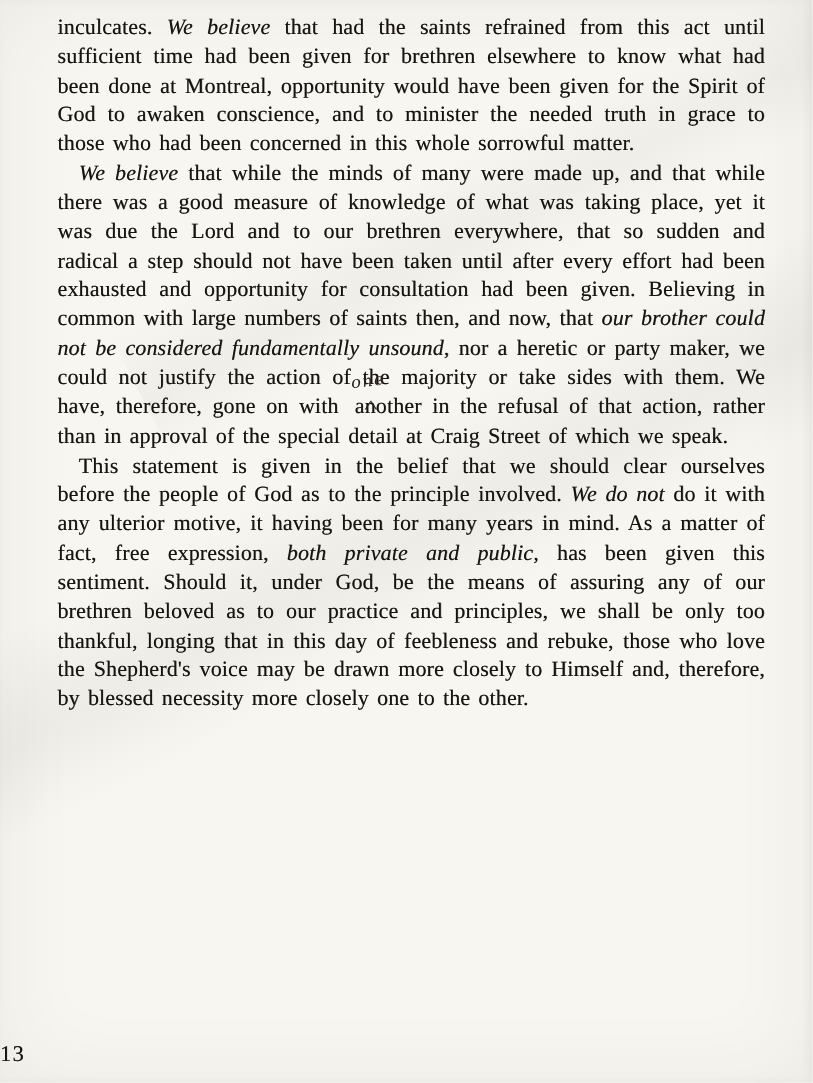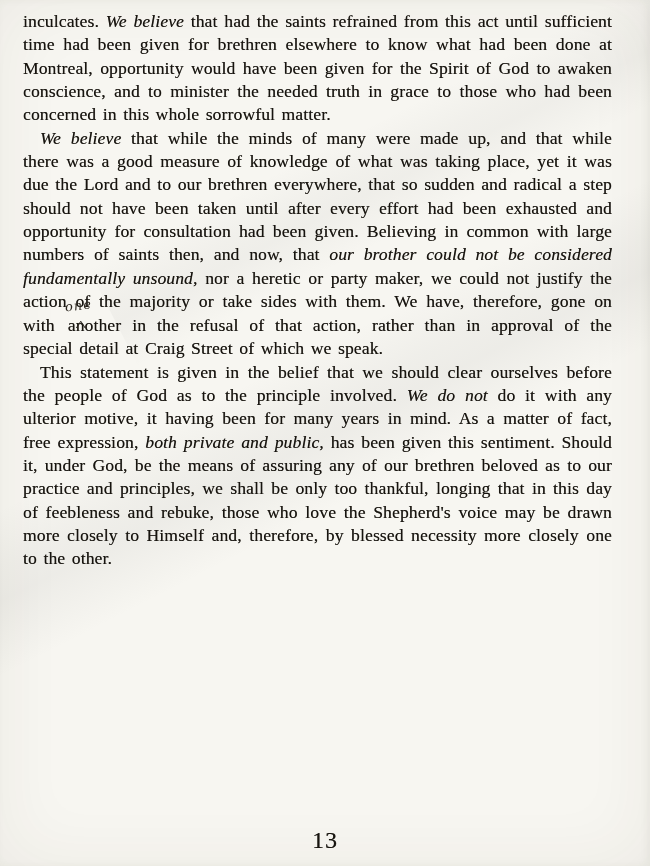--- a/index.html
+++ b/index.html
@@ -14,21 +14,21 @@
     background: #f7f6f1;
     font-family: "Liberation Serif", "DejaVu Serif", serif;
     color: #17140f;
     position: relative;
   }
   .sheet {
     position: absolute;
     inset: 0;
     box-shadow: inset 0 0 70px rgba(60,55,40,0.06), inset -3px 0 8px rgba(60,55,40,0.05);
     box-sizing: border-box;
-    padding: 10px 38px 0 23px;
+    padding: 10px 38px 0 46px;
   }
   .scan-watermark {
     position: absolute;
     left: -120px;
     top: 330px;
     width: 980px;
     height: 150px;
     transform: rotate(-27deg);
     background: linear-gradient(180deg,
       rgba(110,110,110,0) 0%,
@@ -87,22 +87,21 @@
     transform: rotate(-7deg);
     color: #2a251e;
     text-shadow: none;
     white-space: nowrap;
   }
   .page-number {
     position: absolute;
     left: 0;
     right: 0;
     bottom: 12px;
-    text-align: center;
-    font-size: 24px;
+    font-size: 18px;
     letter-spacing: 1px;
     text-shadow: 0.25px 0 0 rgba(20,16,10,0.6);
     font-family: Liberation Serif, serif;
   }
 </style>
 </head>
 <body>
 
 <div class="scan-watermark"></div>
 <div class="scan-watermark upper"></div>

